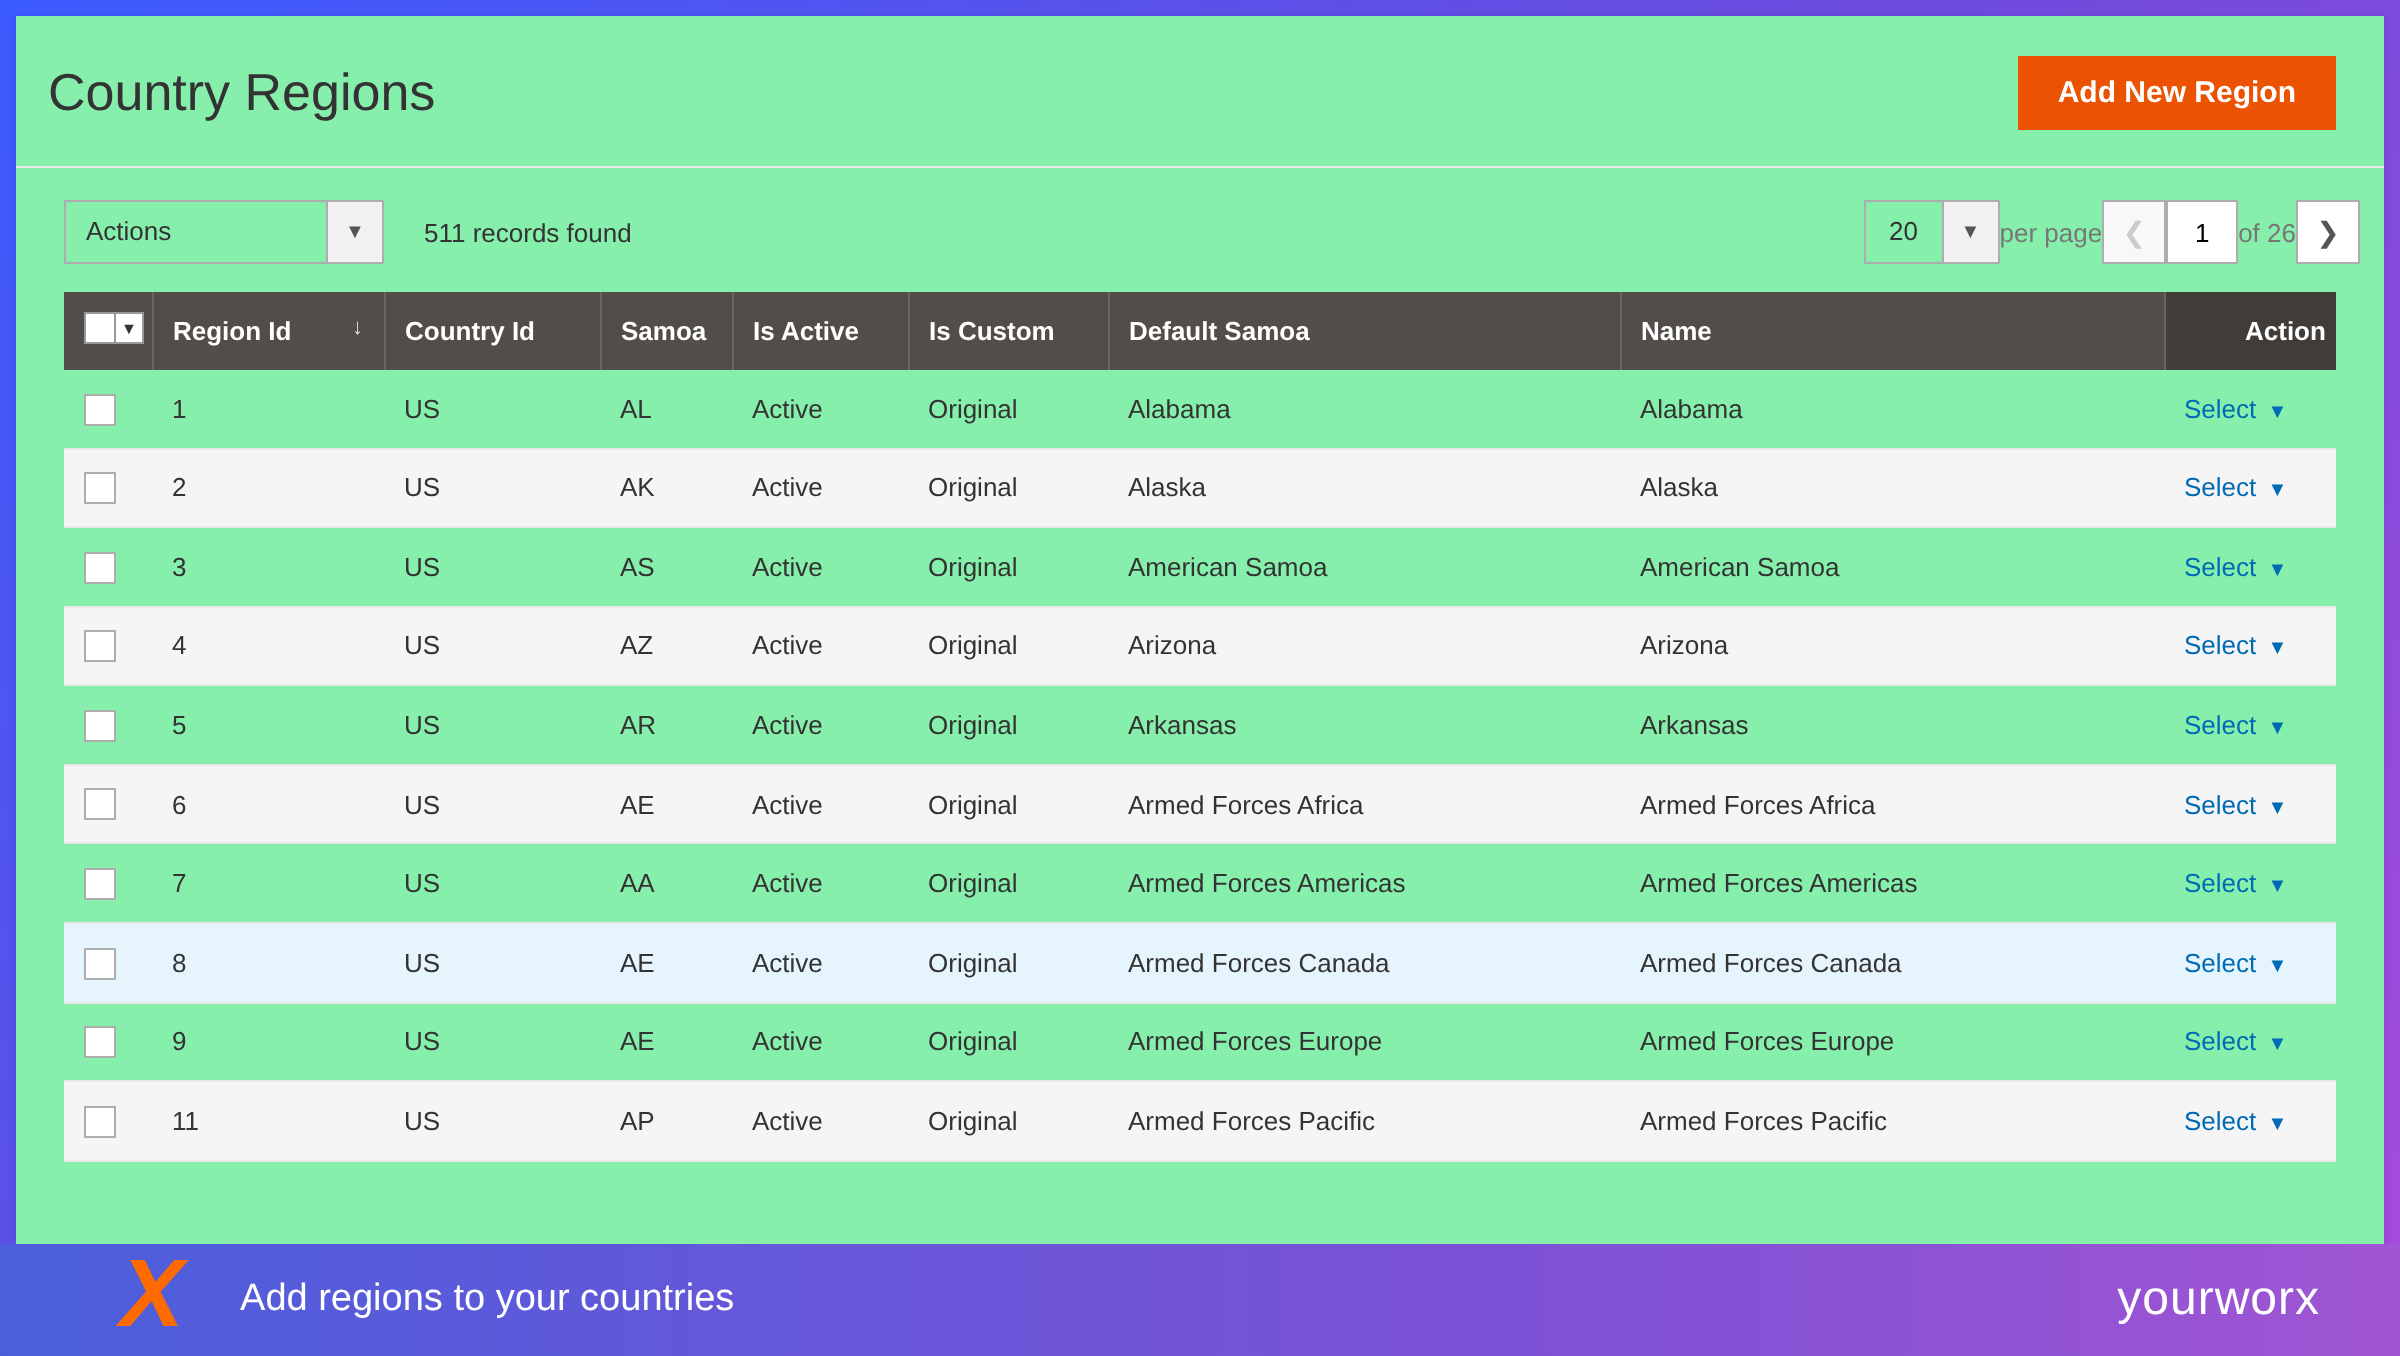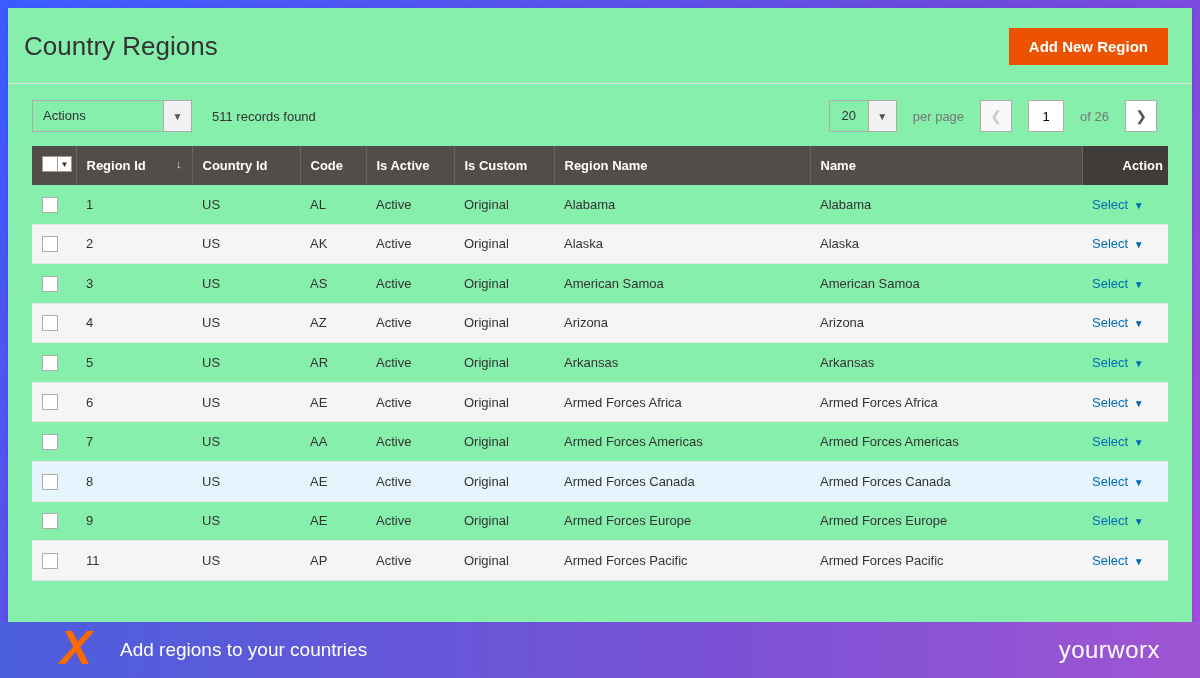--- a/index.html
+++ b/index.html
@@ -39,21 +39,21 @@
     color: #fff;
     border: none;
     padding: 10px 20px;
     font-size: 15px;
     font-weight: 600;
     cursor: pointer;
   }
   .toolbar {
     display: flex;
     align-items: flex-start;
-    padding: 16px 35px 14px 24px;
+    padding: 16px 12px 14px 24px;
     justify-content: space-between;
     font-size: 13px;
     color: #333;
   }
   .toolbar-left { display: flex; align-items: center; gap: 20px; }
   .actions-select {
     display: flex;
     align-items: stretch;
     border: 1px solid #adadad;
     height: 32px;
@@ -69,21 +69,21 @@
     background: #f1f1f1;
     border-left: 1px solid #adadad;
     display: flex;
     align-items: center;
     justify-content: center;
     cursor: pointer;
     color: #555;
     font-size: 10px;
   }
   .records { color: #333; }
-  .toolbar-right { display: flex; align-items: center; gap: 16px; }
+  .toolbar-right { display: flex; align-items: center; gap: 0; }
   .perpage {
     display: flex;
     align-items: stretch;
     border: 1px solid #adadad;
     height: 32px;
   }
   .perpage .val { width: 38px; text-align: center; line-height: 30px; }
   .muted { color: #777; }
   .nav-btn {
     width: 32px; height: 32px;
@@ -235,24 +235,24 @@
             <span class="chk-header">
               <span class="chk"></span>
               <span class="dd">▼</span>
             </span>
           </th>
           <th>
             <span>Region Id</span>
             <span class="sort-arrow">↓</span>
           </th>
           <th>Country Id</th>
-          <th>Code</th>
+          <th>Samoa</th>
           <th>Is Active</th>
           <th>Is Custom</th>
-          <th>Region Name</th>
+          <th>Default Samoa</th>
           <th>Name</th>
           <th>Action</th>
         </tr>
       </thead>
       <tbody id="grid-body">
           <tr>
             <td><span class="chk"></span></td>
             <td>1</td>
             <td>US</td>
             <td>AL</td>

